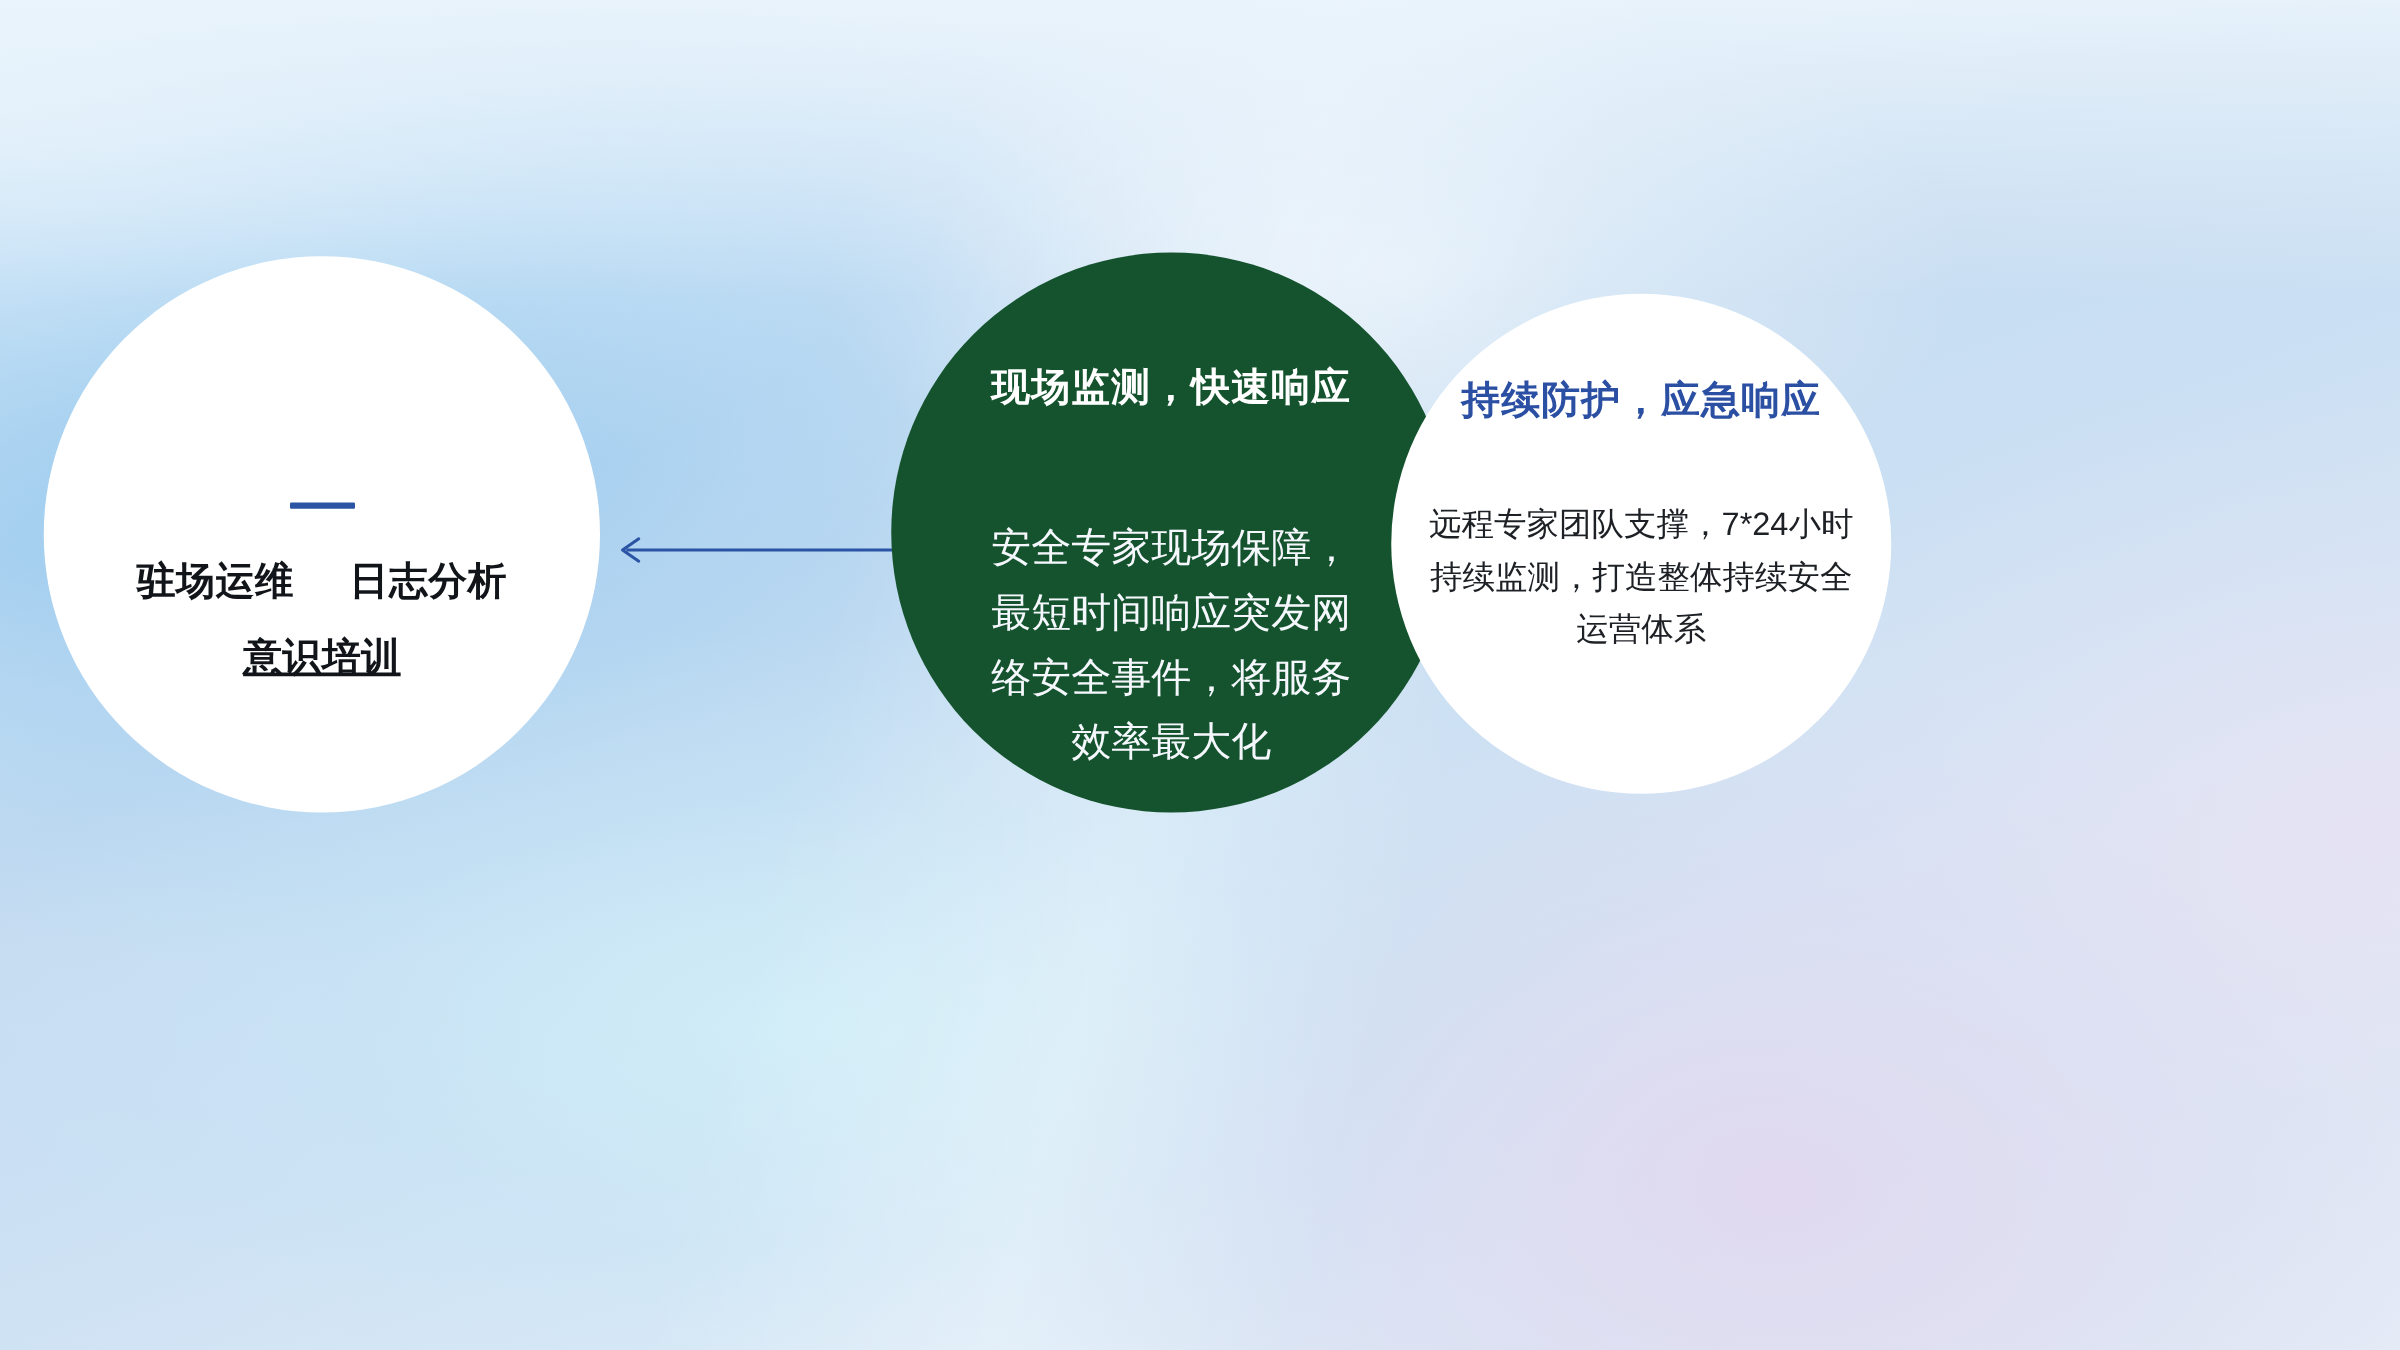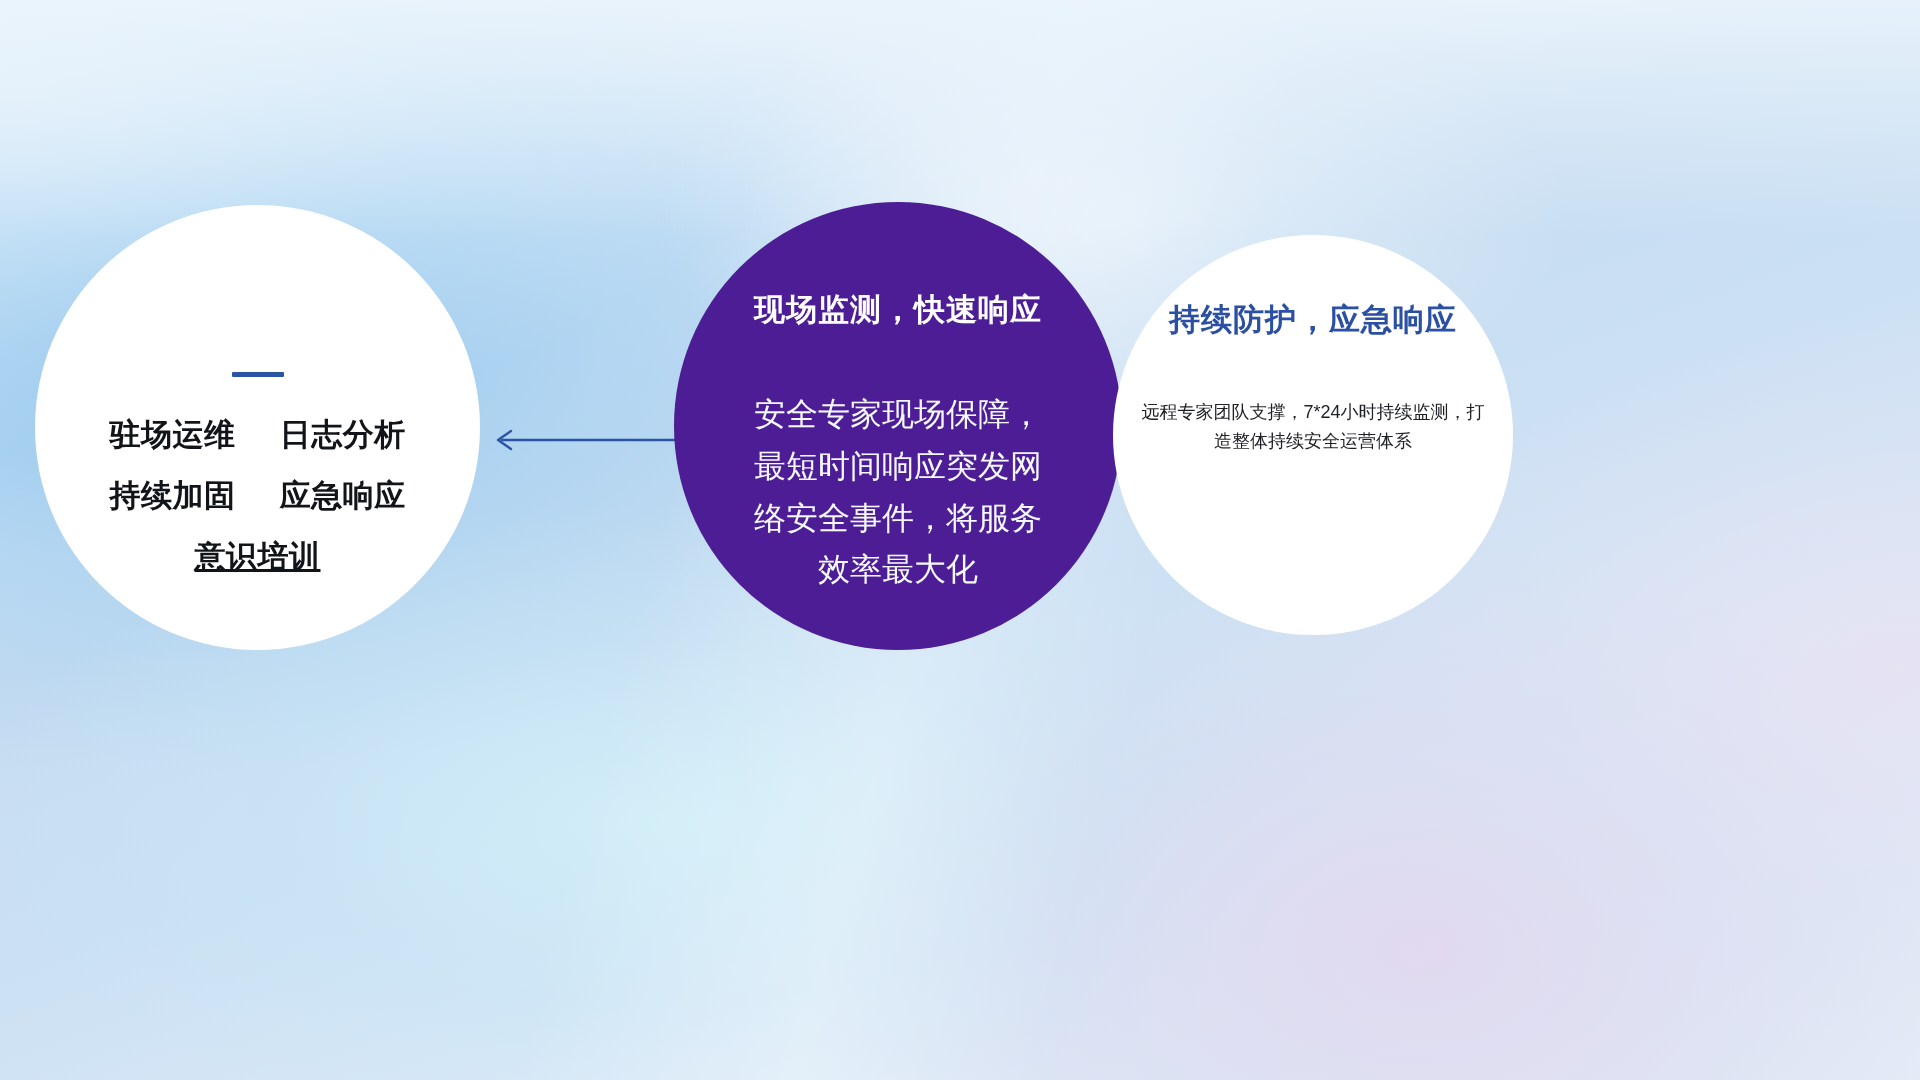--- a/index.html
+++ b/index.html
@@ -120,24 +120,25 @@
     font-weight:bold;
     font-size:31px;
     line-height:1.0;
   }
   .left-line { margin-bottom:30px; letter-spacing:0.5px; }
   .left-line:last-child { margin-bottom:16px;text-decoration:underline; }
   .left-line .gap { display:inline-block; width:26px; }
 
   
   .circle-mid {
-    left:674px; top:202px;
+    left:713px; top:202px;
     width:448px; height:448px;
-    background:#4c1d95;
+    background:#14532d;
     z-index:2;
+    gap:24px;
   }
   .circle-mid .c-title {
     margin-top:87px;
     color:#ffffff;
     font-weight:bold;
     font-size:31px;
     letter-spacing:1px;
     white-space:nowrap;
   }
   .circle-mid .c-body {
@@ -161,21 +162,21 @@
     color:#2b4fa2;
     font-weight:bold;
     font-size:31px;
     letter-spacing:1px;
     white-space:nowrap;
   }
   .circle-right .c-body {
     margin-top:57px;
     width:350px;
     color:#1d2024;
-    font-size:18px;
+    font-size:26px;
     line-height:1.62;
     text-align:center;
   }
 </style>
 </head>
 <body>
 
 <div id="stage">
 
   <div class="bg-layer bg-base"></div>
@@ -197,25 +198,20 @@
 
   <div class="circle circle-left">
     <div class="dash-mark"></div>
     <div class="left-lines">
       <div class="left-line">
         <span>驻场运维</span>
         <span class="gap"></span>
         <span>日志分析</span>
       </div>
       <div class="left-line">
-        <span>持续加固</span>
-        <span class="gap"></span>
-        <span>应急响应</span>
-      </div>
-      <div class="left-line">
         <span>意识培训</span>
       </div>
     </div>
   </div>
 
   <div class="circle circle-mid">
     <div class="c-title">现场监测，快速响应</div>
     <div class="c-body">安全专家现场保障，最短时间响应突发网络安全事件，将服务效率最大化</div>
   </div>
 

